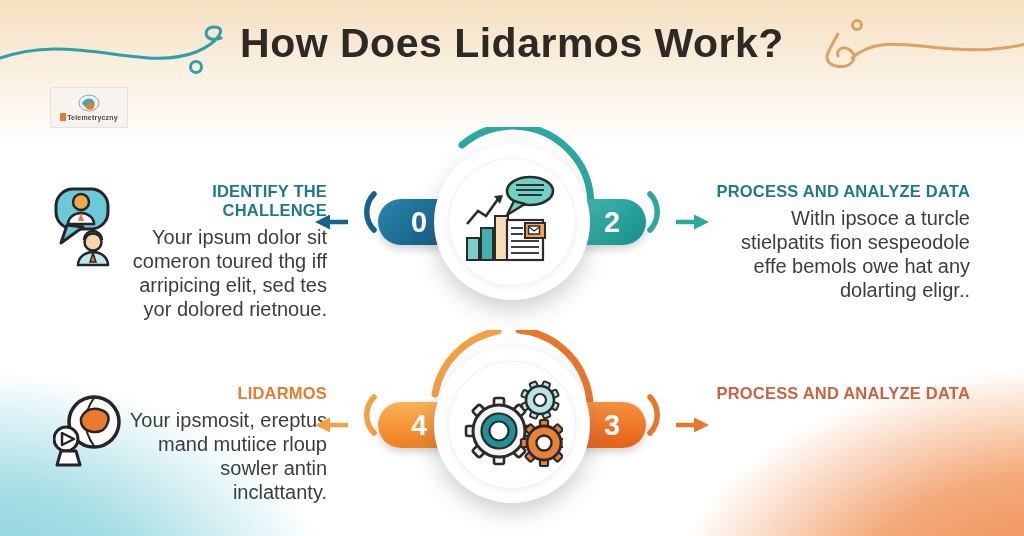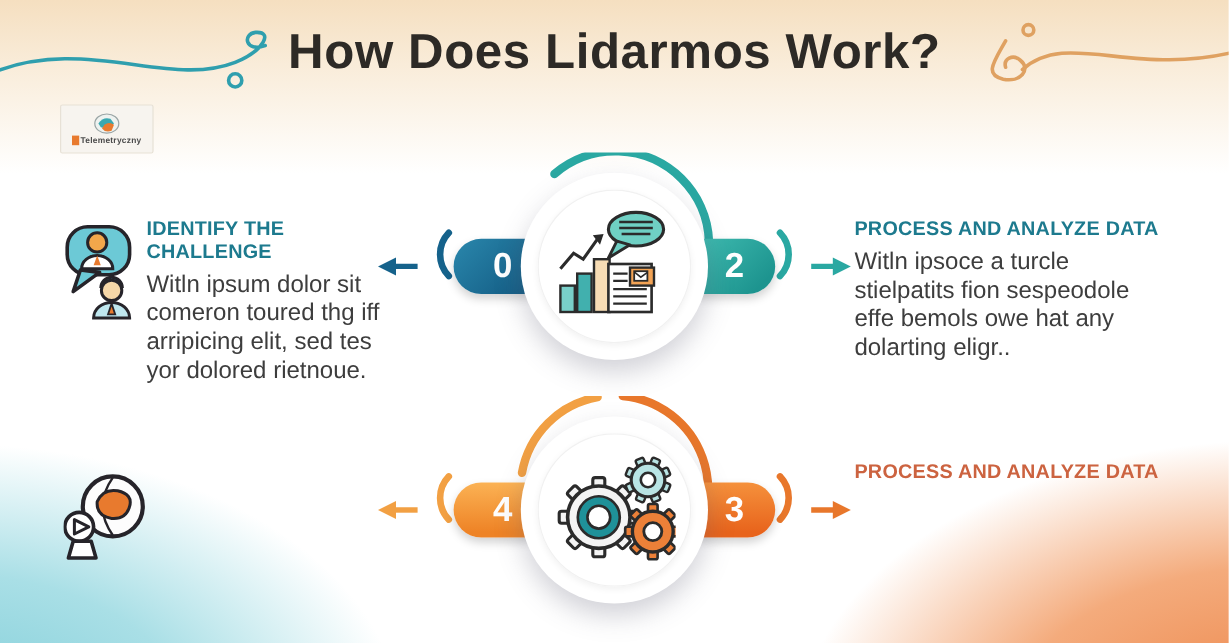--- a/index.html
+++ b/index.html
@@ -22,21 +22,21 @@
   }
 
   .logo {
     position:absolute; left:50px; top:87px; width:78px; height:41px;
     background:#f7f4ef; border:1px solid #e7e1d6; border-radius:2px;
     display:flex; flex-direction:column; align-items:center; justify-content:center; gap:1px;
   }
   .logo-text { font-size:7px; font-weight:700; color:#4a4a4a; letter-spacing:0.2px; display:flex; align-items:center; gap:1px; }
   .logo-mark { display:inline-block; width:6px; height:8px; background:#e87a2e; }
 
-  .section { position:absolute; }
+  .section { position:absolute;text-align:right; }
   .section-title { font-size:16.5px; font-weight:700; letter-spacing:0.2px; margin-bottom:5px; }
   .section-body { font-size:20px; line-height:1.2; color:#3d3d3d; font-weight:500; }
   .teal-h { color:#1d7a8e; }
   .orange-h { color:#e87a2e; }
   .orange-dark-h { color:#cc6340; }
 
   .side-icon { position:absolute; }
 
   .hub { position:absolute; left:300px; width:424px; height:190px; }
   .hub-arcs { position:absolute; left:0; top:0; width:424px; height:190px; }
@@ -101,21 +101,21 @@
     <circle cx="28" cy="19" r="8" fill="#f2a74b" stroke="#26242a" stroke-width="2.5"></circle>
     <path d="M15,41 a13 11 0 0 1 26,0 z" fill="#ffffff" stroke="#26242a" stroke-width="2.5"></path>
     <polygon points="28,30 25,38 31,38" fill="#e87a2e"></polygon>
     <path d="M31,57 a9 9 0 0 1 18,0" fill="#2fa9bd" stroke="#26242a" stroke-width="2.5"></path>
     <circle cx="40" cy="59" r="8.5" fill="#f6d7a8" stroke="#26242a" stroke-width="2.5"></circle>
     <path d="M25,82 a15 13 0 0 1 30,0 z" fill="#bfe7ef" stroke="#26242a" stroke-width="2.5"></path>
     <polygon points="40,70 37,79 43,79" fill="#e87a2e" stroke="#26242a" stroke-width="1.5"></polygon>
   </svg>
   <div class="section" style="left:122px; top:182px; width:205px;">
     <div class="section-title teal-h">IDENTIFY THE CHALLENGE</div>
-    <div class="section-body">Witln ipsum dolor sit comeron toured thg iff arripicing elit, sed tes yor dolored rietnoue.</div>
+    <div class="section-body">Your ipsum dolor sit comeron toured thg iff arripicing elit, sed tes yor dolored rietnoue.</div>
   </div>
 
   <div class="section" style="left:712px; top:182px; width:258px;">
     <div class="section-title teal-h">PROCESS AND ANALYZE DATA</div>
     <div class="section-body">Witln ipsoce a turcle stielpatits fion sespeodole effe bemols owe hat any dolarting eligr..</div>
   </div>
 
   <div class="hub" style="top:127px;">
     <svg class="hub-arcs" viewBox="0 0 424 190">
       <path d="M 162,18 A 78 78 0 0 1 272,128" fill="none" stroke="#2aa8a2" stroke-width="7" stroke-linecap="round"></path>
@@ -165,20 +165,24 @@
   </div>
 
   <svg class="side-icon" style="left:53px; top:388px;" width="68" height="85" viewBox="0 0 68 85">
     <circle cx="41" cy="34" r="25" fill="#fdfdfd" stroke="#26242a" stroke-width="3.5"></circle>
     <path d="M41,10 q-17,24 0,48" fill="none" stroke="#26242a" stroke-width="2"></path>
     <path d="M28,30 q5,-11 17,-9 q13,3 10,13 q-3,11 -15,10 q-13,-2 -12,-14 z" fill="#e87a2e" stroke="#26242a" stroke-width="2.5"></path>
     <circle cx="13" cy="51" r="12" fill="#ffffff" stroke="#26242a" stroke-width="3"></circle>
     <polygon points="9,45 21,51 9,57" fill="#ffffff" stroke="#26242a" stroke-width="2.5" stroke-linejoin="round"></polygon>
     <polygon points="4,77 27,77 23,63 8,63" fill="#ffffff" stroke="#26242a" stroke-width="3" stroke-linejoin="round"></polygon>
   </svg>
+  <div class="section" style="left:122px; top:384px; width:205px;">
+    <div class="section-title orange-h">LIDARMOS</div>
+    <div class="section-body">Your ipsmosit, ereptus mand mutiice rloup sowler antin inclattanty.</div>
+  </div>
 
   <div class="section" style="left:712px; top:384px; width:258px;">
     <div class="section-title orange-dark-h">PROCESS AND ANALYZE DATA</div>
   </div>
 
   <div class="hub" style="top:330px;">
     <svg class="hub-arcs" viewBox="0 0 424 190">
       <path d="M 198,1 A 78 78 0 0 0 135,64" fill="none" stroke="#f2a043" stroke-width="7" stroke-linecap="round"></path>
       <path d="M 134,85 A 78 78 0 0 0 205,156" fill="none" stroke="#f2a043" stroke-width="7" stroke-linecap="round"></path>
       <path d="M 219,0 A 78 78 0 0 1 267,133" fill="none" stroke="#e8772b" stroke-width="7" stroke-linecap="round"></path>

